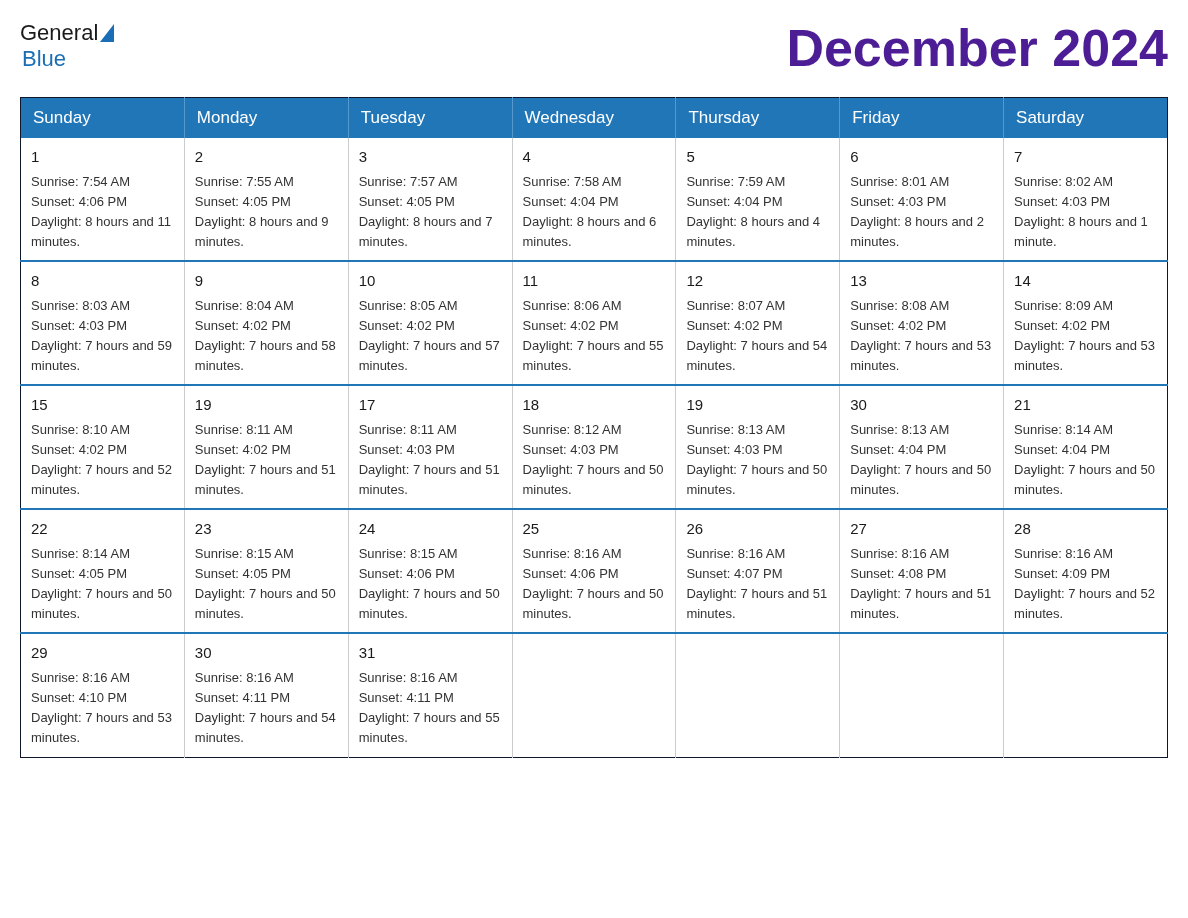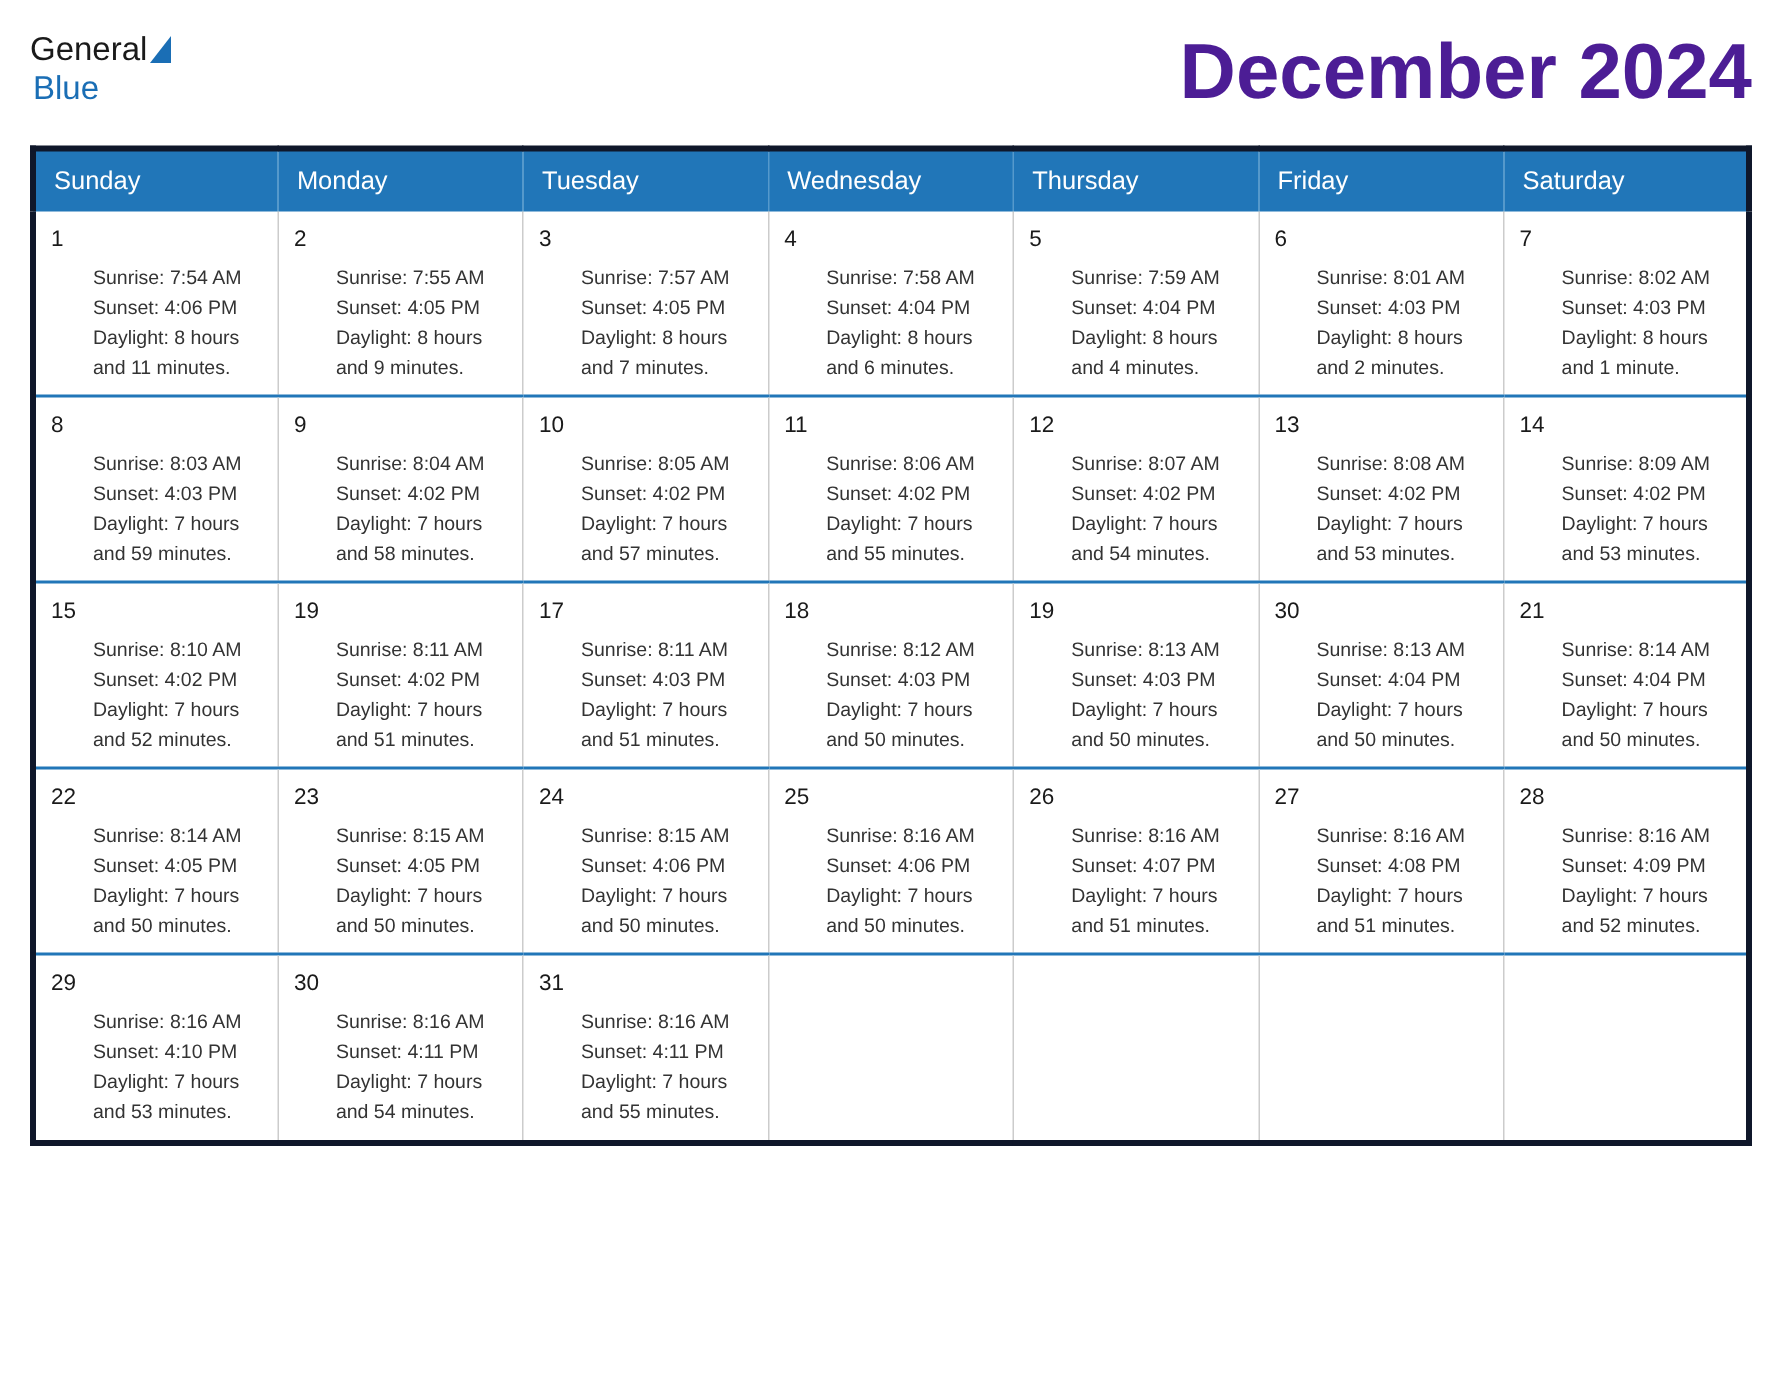--- a/index.html
+++ b/index.html
@@ -41,21 +41,21 @@
       line-height: 1.1;
     }
     .location {
       font-size: 22px;
       color: #444;
       margin-top: 4px;
     }
     .calendar {
       width: 100%;
       border-collapse: collapse;
-      border: 4px solid #0f172a;
+      border: 1px solid #0f172a;
     }
     .calendar th {
       background-color: #2176b8;
       color: #fff;
       padding: 10px 12px;
       text-align: left;
       font-size: 17px;
       font-weight: normal;
       border-right: 1px solid #5599cc;
     }
@@ -81,21 +81,20 @@
       font-size: 15px;
       font-weight: normal;
       color: #1a1a1a;
       display: block;
       margin-bottom: 3px;
     }
     .day-info {
       color: #333;
       font-size: 13px;
       line-height: 1.55;
-      margin-left: 28px;
     }
     .empty-cell {
       background: #fff;
     }
     .logo-wrapper {
       display: flex;
       flex-direction: column;
       align-items: flex-start;
     }
     .logo-line1 {

